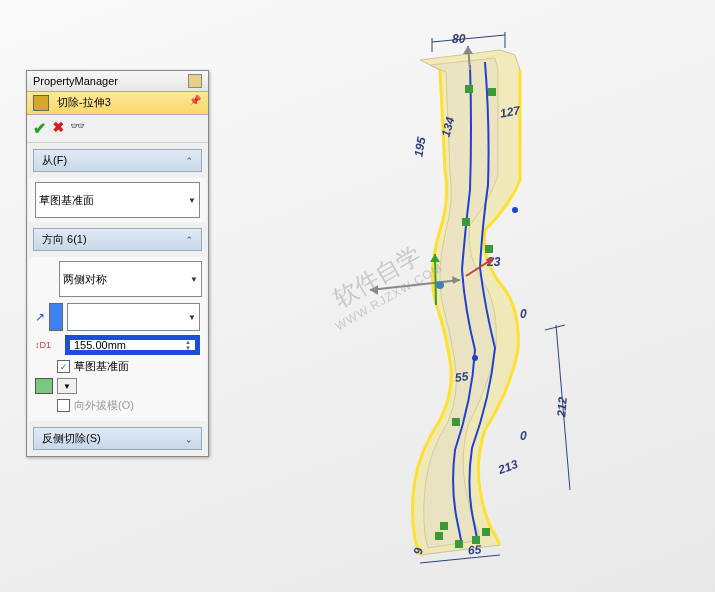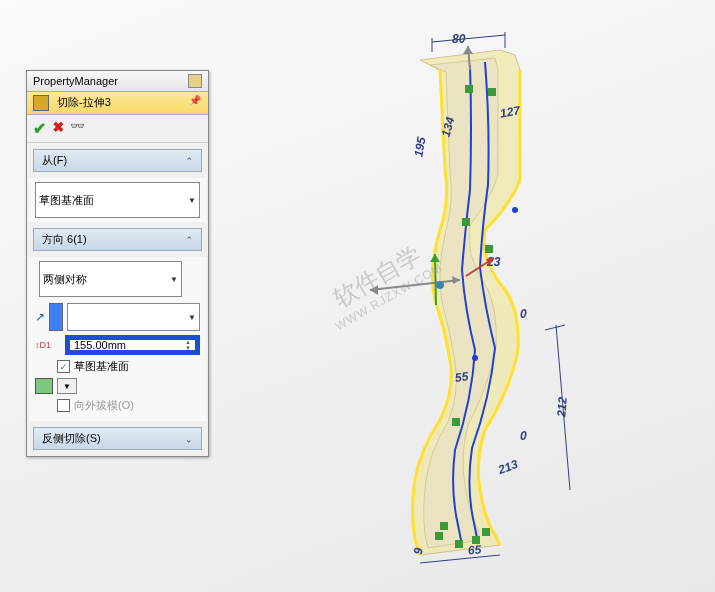--- a/index.html
+++ b/index.html
@@ -168,21 +168,21 @@
       <span>草图基准面</span>
       <span class="dropdown-arrow">▼</span>
     </div>
   </div>
 
   <div class="section-header">
     <span>方向 6(1)</span>
     <span class="chevron">⌃</span>
   </div>
   <div class="section-body">
-    <div class="dropdown" style="margin-bottom:6px; margin-left:4px; width:calc(100% - 22px);">
+    <div class="dropdown" style="margin-bottom:6px; margin-left:24px; width:calc(100% - 22px);">
       <span>两侧对称</span>
       <span class="dropdown-arrow">▼</span>
     </div>
 
     <div class="direction-row">
       <span class="arrow-icon">↗</span>
       <span class="color-swatch"></span>
       <div class="swatch-dropdown">
         <span class="dropdown-arrow">▼</span>
       </div>

